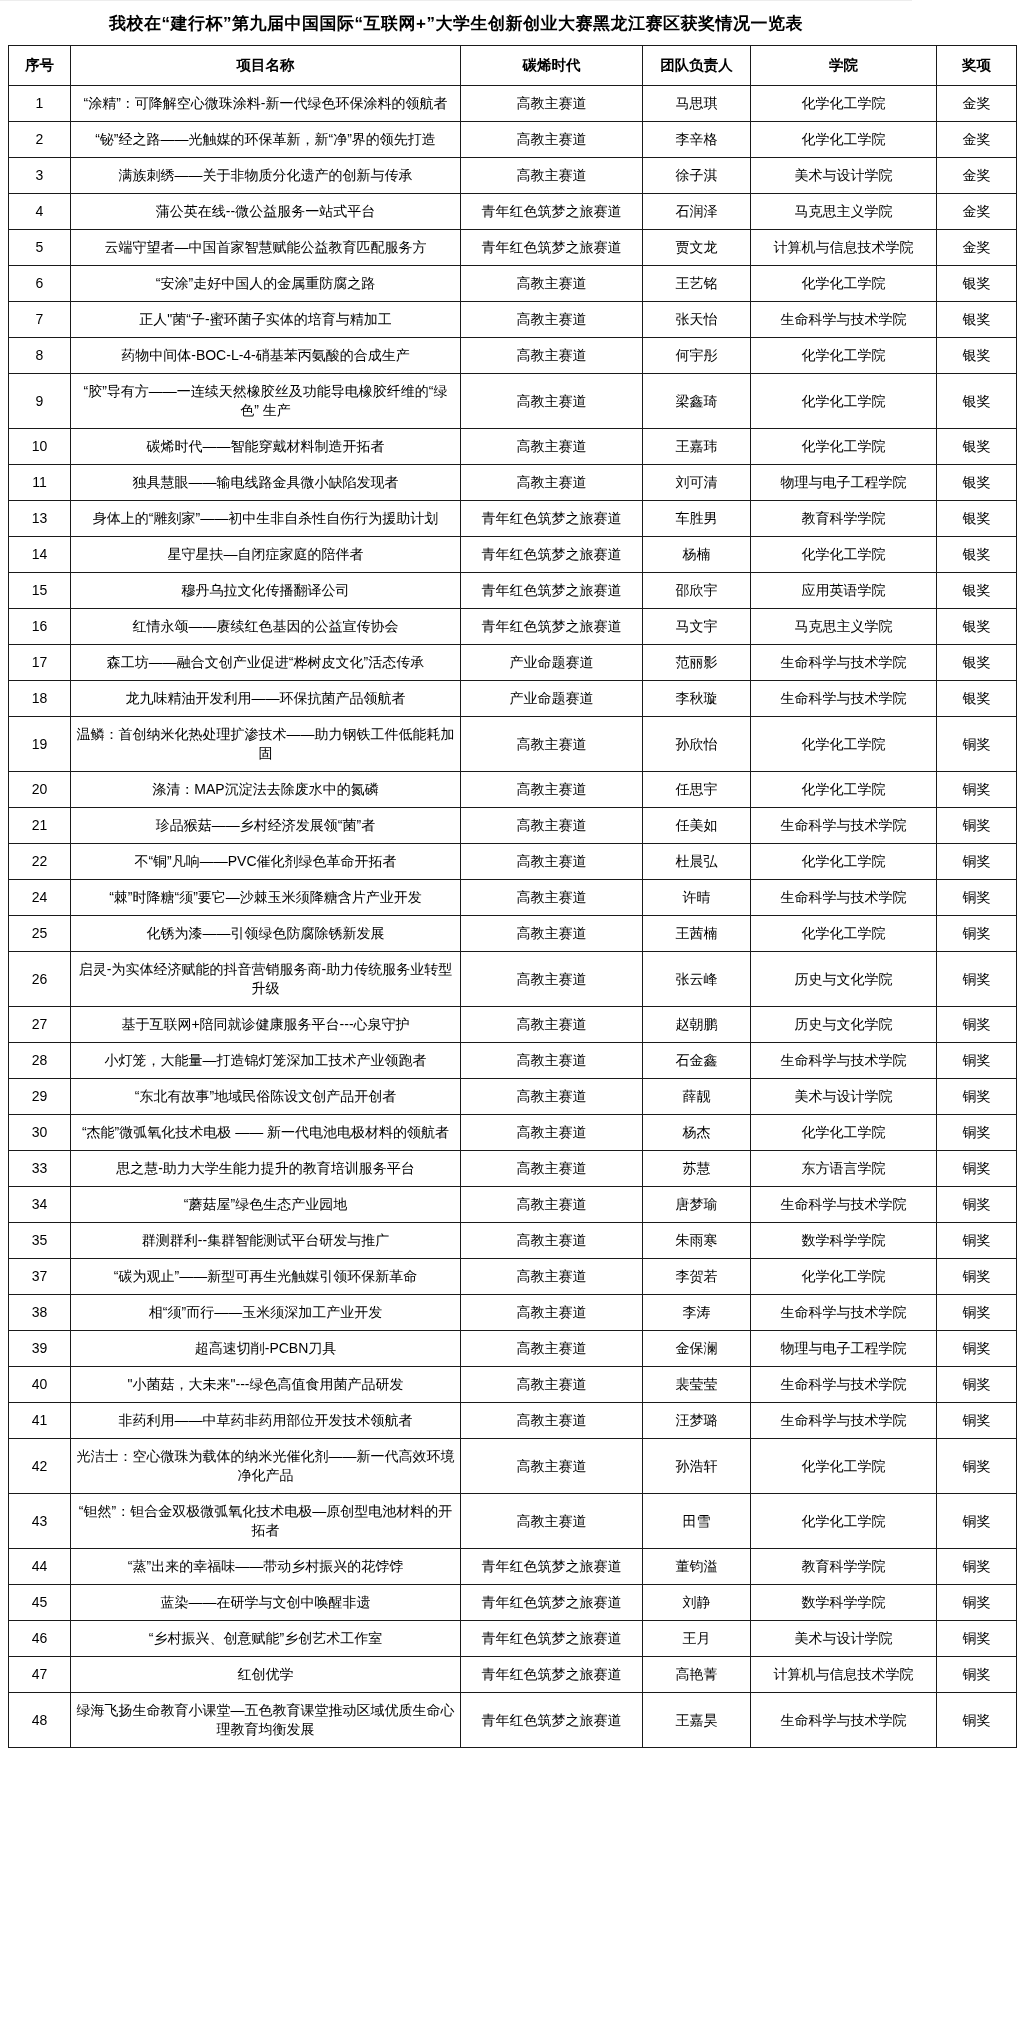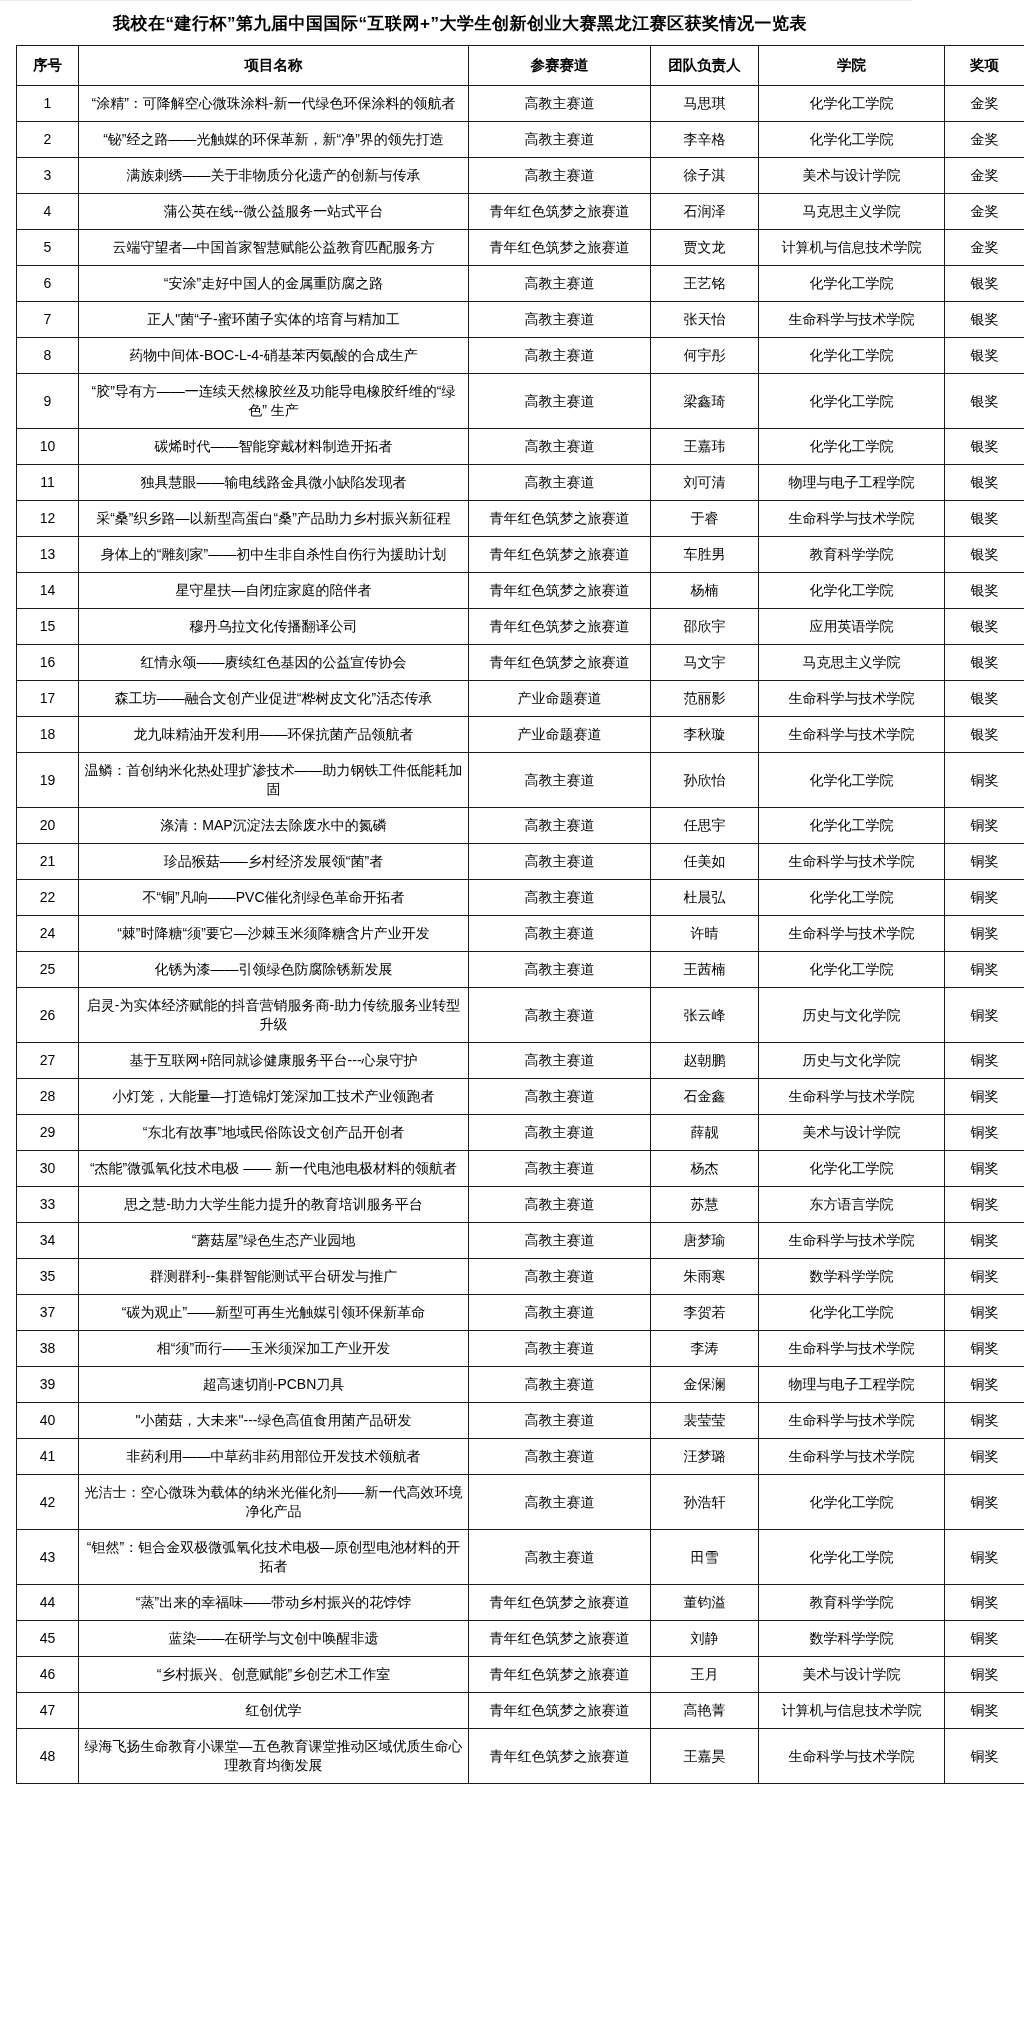--- a/index.html
+++ b/index.html
@@ -6,21 +6,21 @@
     margin: 0;
     padding: 0;
     background: #ffffff;
     width: 1024px;
     color: #000;
     font-family: "Liberation Sans", "DejaVu Sans", sans-serif;
   }
   .page {
     width: 912px;
     box-sizing: border-box;
-    padding: 0 8px 10px 16px;
+    padding: 0 8px 10px 8px;
     border-top: 1px solid #ededed;
   }
   .title {
     text-align: center;
     font-size: 17px;
     font-weight: 600;
     letter-spacing: 0.5px;
     padding: 11px 0 10px 0;
   }
   table.awards {
@@ -61,21 +61,21 @@
         <col class="c-project">
         <col class="c-track">
       <col class="c-leader">
         <col class="c-college">
         <col class="c-award">
     </colgroup>
     <thead>
       <tr>
         <th>序号</th>
         <th>项目名称</th>
-        <th>参赛赛道</th>
+        <th>碳烯时代</th>
         <th>团队负责人</th>
         <th>学院</th>
         <th>奖项</th>
       </tr>
     </thead>
     <tbody>
   <tr>
     <td>1</td>
     <td>“涂精”：可降解空心微珠涂料-新一代绿色环保涂料的领航者</td>
     <td>高教主赛道</td>
@@ -167,28 +167,20 @@
 
   <tr>
     <td>11</td>
     <td>独具慧眼——输电线路金具微小缺陷发现者</td>
     <td>高教主赛道</td>
     <td>刘可清</td>
     <td>物理与电子工程学院</td>
     <td>银奖</td>
   </tr>
 
-  <tr>
-    <td>12</td>
-    <td>采“桑”织乡路—以新型高蛋白“桑”产品助力乡村振兴新征程</td>
-    <td>青年红色筑梦之旅赛道</td>
-    <td>于睿</td>
-    <td>生命科学与技术学院</td>
-    <td>银奖</td>
-  </tr>
 
   <tr>
     <td>13</td>
     <td>身体上的“雕刻家”——初中生非自杀性自伤行为援助计划</td>
     <td>青年红色筑梦之旅赛道</td>
     <td>车胜男</td>
     <td>教育科学学院</td>
     <td>银奖</td>
   </tr>
 

